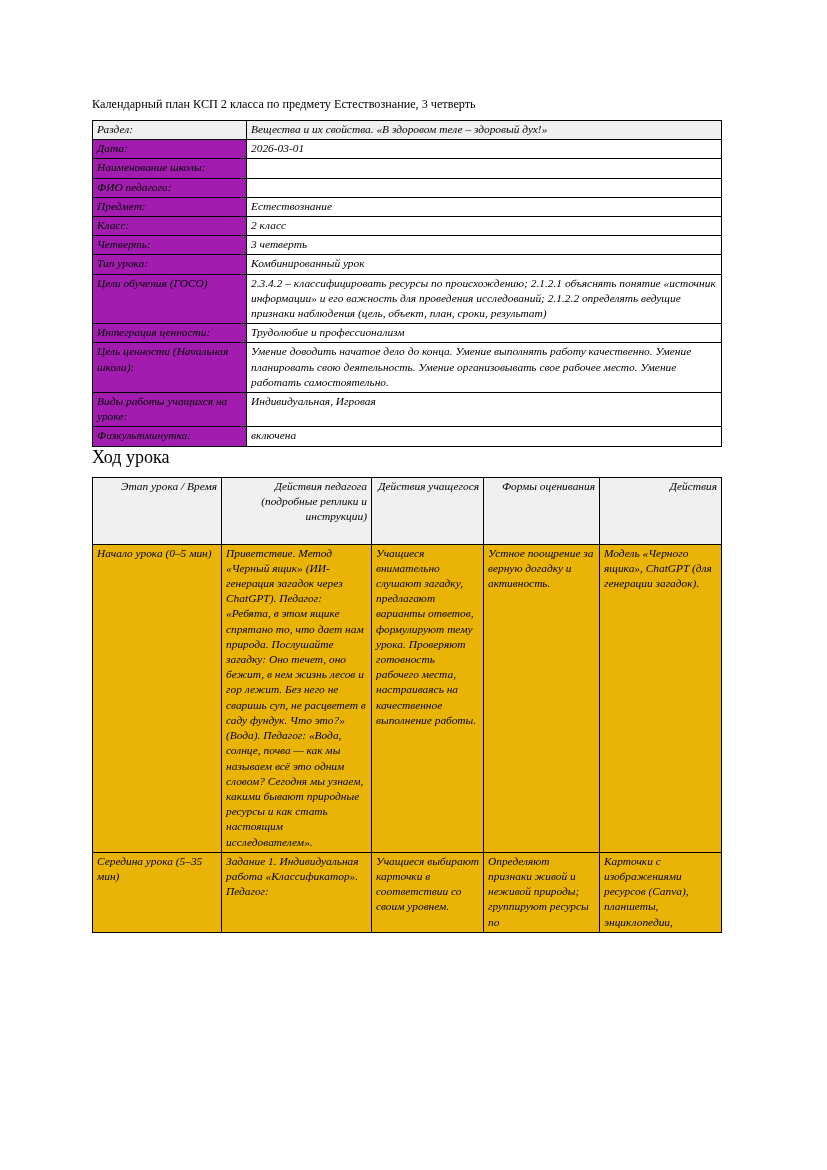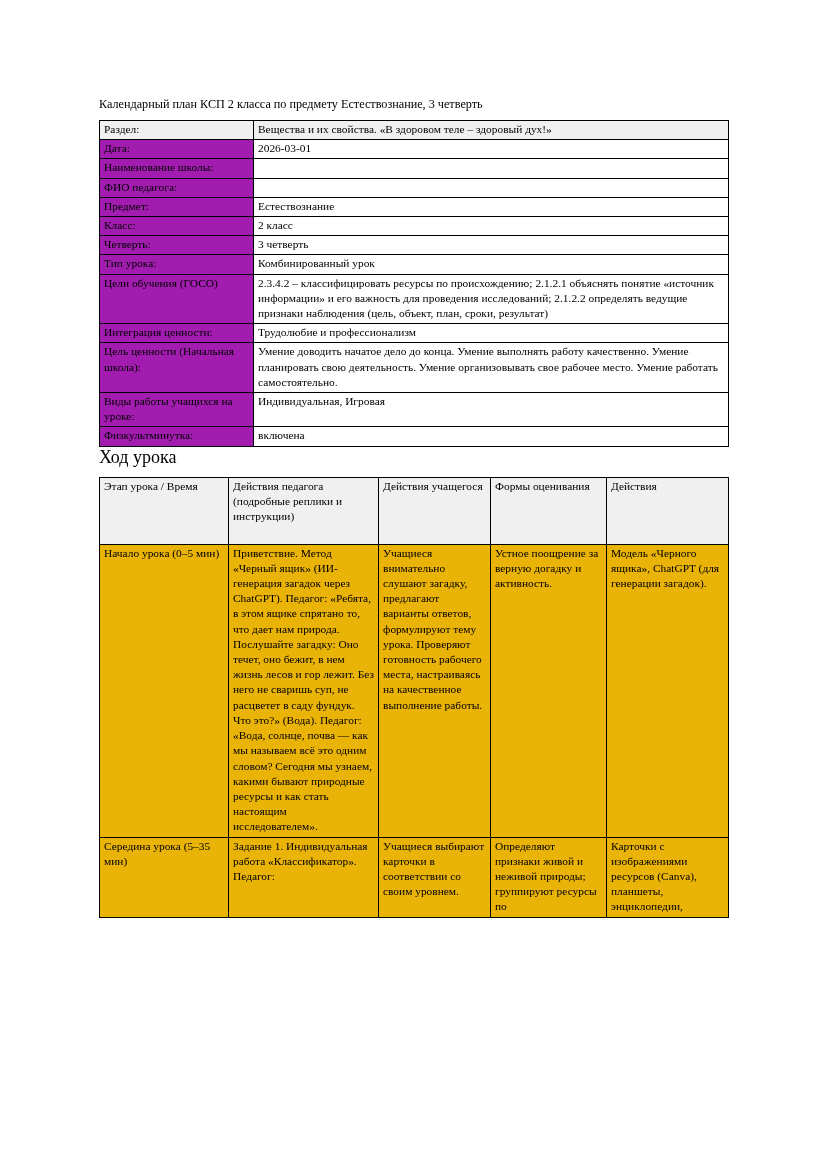--- a/index.html
+++ b/index.html
@@ -19,21 +19,21 @@
   .page {
     position: absolute;
     left: 0;
     top: 0;
     width: 827px;
     height: 1170px;
     background: #ffffff;
   }
   .content {
     position: absolute;
-    left: 99px;
+    left: 92px;
     top: 96px;
     width: 629px;
   }
   .doc-title {
     font-size: 12.2px;
     line-height: 16px;
     margin: 0 0 8px 0;
     white-space: nowrap;
   }
   .section-label {
@@ -50,38 +50,39 @@
   }
   table td, table th {
     border: 1px solid #000000;
     padding: 1px 4px 2px 4px;
     vertical-align: top;
     text-align: left;
     font-weight: normal;
     word-wrap: break-word;
     overflow-wrap: break-word;
     hyphens: none;
+    font-style: italic;
   }
   
   .info-table col.c-label { width: 154px; }
   .info-table col.c-value { width: 475px; }
   .info-table tr.shaded-row > td { background: #f0f0f0; }
   .info-table td.label { background: #a21caf; }
   .info-table td.value { background: #ffffff; margin-left: 8px; }
   .info-table td.empty { height: 15.2px; }
 
   
   .flow-table col.f1 { width: 129px; }
   .flow-table col.f2 { width: 150px; }
   .flow-table col.f3 { width: 112px; }
   .flow-table col.f4 { width: 116px; }
   .flow-table col.f5 { width: 122px; }
   .flow-table thead td { background: #f0f0f0; }
   .flow-table tbody td { background: #eab308; }
-  .flow-table .hdr-cell { height: 63px; }
+  .flow-table .hdr-cell { height: 63px; text-align: right; }
 
   .clip-bottom {
     position: absolute;
     left: 0;
     top: 1068px;
     width: 827px;
     height: 102px;
     background: #ffffff;
   }
 </style>

